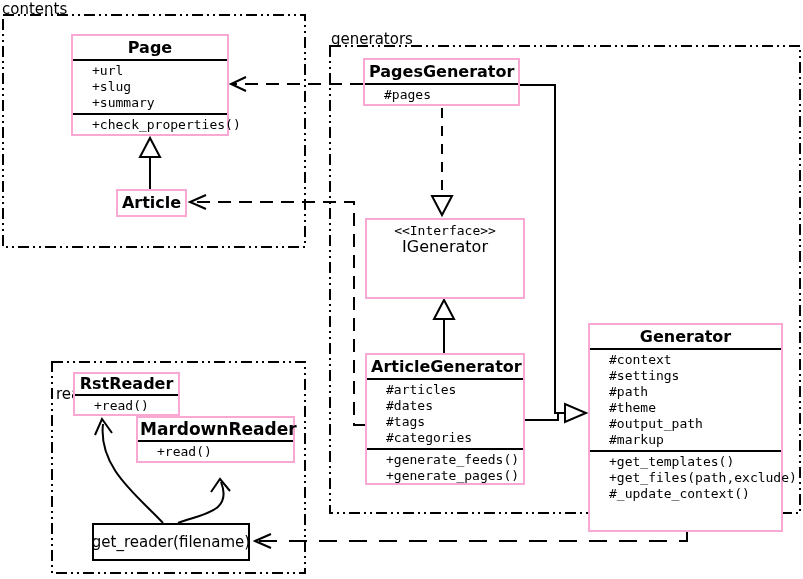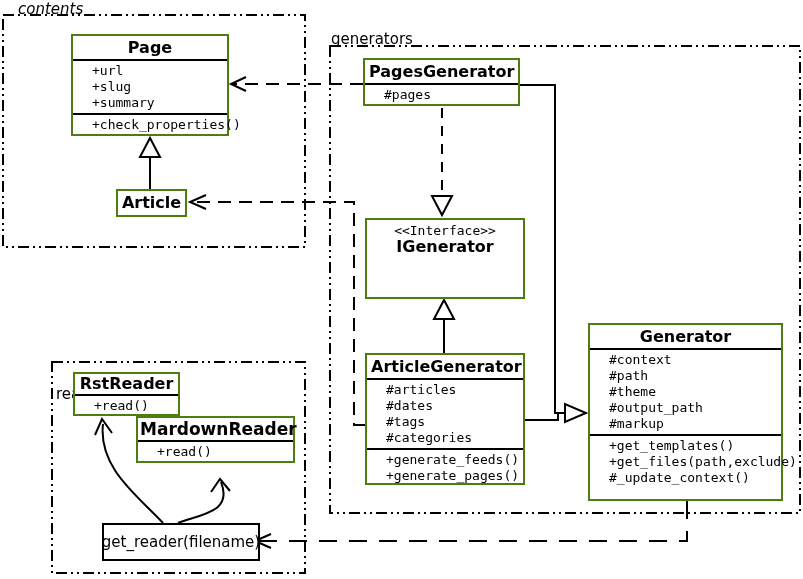--- a/index.html
+++ b/index.html
@@ -1,31 +1,31 @@
 <!DOCTYPE html>
 <html><head>
 <meta charset="utf-8">
 <style>
   html,body{margin:0;padding:0;background:#fff;}
   #stage{position:relative;width:803px;height:579px;background:#fff;overflow:hidden;
          font-family:"DejaVu Sans",sans-serif;color:#000;}
   #wires{position:absolute;left:0;top:0;width:803px;height:579px;}
   .pkg-label{position:absolute;font:15px "DejaVu Sans",sans-serif;color:#000;white-space:nowrap;}
-  .cls{position:absolute;background:#fff;border:2px solid #4d7c0f;box-sizing:border-box;}
+  .cls{position:absolute;background:#fff;border:2px solid #f9a8d4;box-sizing:border-box;}
   .cls-title{font-weight:bold;font-size:16px;line-height:18px;text-align:center;
              padding:3px 4px 2px 4px;white-space:nowrap;}
   .stereotype{font:13px "DejaVu Sans Mono",monospace;line-height:15px;text-align:center;
               padding-top:3px;white-space:nowrap;}
-  .stereo-name{font-weight:bold;font-size:16px;line-height:18px;text-align:center;
+  .stereo-name{font-weight:normal;font-size:16px;line-height:18px;text-align:center;
                padding-bottom:3px;white-space:nowrap;}
   .cls-attrs,.cls-methods{border-top:2px solid #000;padding:2px 19px;}
   .member{font:13px "DejaVu Sans Mono",monospace;line-height:16px;white-space:nowrap;}
   .plainbox{position:absolute;background:#fff;border:2px solid #000;box-sizing:border-box;
             display:flex;align-items:center;justify-content:center;
-            font:15px "DejaVu Sans",sans-serif;white-space:nowrap;margin-left:10px;}
+            font:15px "DejaVu Sans",sans-serif;white-space:nowrap;}
   .title-only{display:flex;align-items:center;justify-content:center;}
 </style>
 </head>
 <body>
 
 <div id="stage">
 
   <svg id="wires" viewBox="0 0 803 579" xmlns="http://www.w3.org/2000/svg">
 
     <rect x="3" y="15" width="302" height="232" fill="none" stroke="#000" stroke-width="2" stroke-dasharray="11 4 2 4 2 4"></rect>
@@ -53,21 +53,21 @@
 
     <path d="M687,501 V541 H258" fill="none" stroke="#000" stroke-width="2" stroke-dasharray="18 12"></path>
     <path d="M271,534 L255,541 L271,548" fill="none" stroke="#000" stroke-width="2"></path>
 
     <path d="M163,523 C138,496 98,468 103,424" fill="none" stroke="#000" stroke-width="2"></path>
     <path d="M95,435 L102,419 L112,433" fill="none" stroke="#000" stroke-width="2"></path>
     <path d="M178,523 C202,514 233,512 221,482" fill="none" stroke="#000" stroke-width="2"></path>
     <path d="M211,492 L220,479 L230,491" fill="none" stroke="#000" stroke-width="2"></path>
   </svg>
 
-  <div class="pkg-label" style="left:18px;top:0px;font-style:italic;">contents</div>
+  <div class="pkg-label" style="left:2px;top:0px;">contents</div>
   <div class="pkg-label" style="left:331px;top:30px;">generators</div>
   <div class="pkg-label" style="left:56px;top:345px;margin-top:40px;">readers</div>
 
   <div class="cls" style="left:71px;top:34px;width:158px;height:102px;">
     <div class="cls-title">Page</div>
     <div class="cls-attrs">
       <div class="member">+url</div>
       <div class="member">+slug</div>
       <div class="member">+summary</div>
     </div>
@@ -99,24 +99,25 @@
       <div class="member">#dates</div>
       <div class="member">#tags</div>
       <div class="member">#categories</div>
     </div>
     <div class="cls-methods">
       <div class="member">+generate_feeds()</div>
       <div class="member">+generate_pages()</div>
     </div>
   </div>
 
-  <div class="cls" style="left:588px;top:323px;width:195px;height:178px;">
+  <div class="cls" style="left:588px;top:323px;width:195px;height:209px;">
     <div class="cls-title">Generator</div>
     <div class="cls-attrs">
       <div class="member">#context</div>
+      <div class="member">#settings</div>
       <div class="member">#path</div>
       <div class="member">#theme</div>
       <div class="member">#output_path</div>
       <div class="member">#markup</div>
     </div>
     <div class="cls-methods">
       <div class="member">+get_templates()</div>
       <div class="member">+get_files(path,exclude)</div>
       <div class="member">#_update_context()</div>
     </div>

